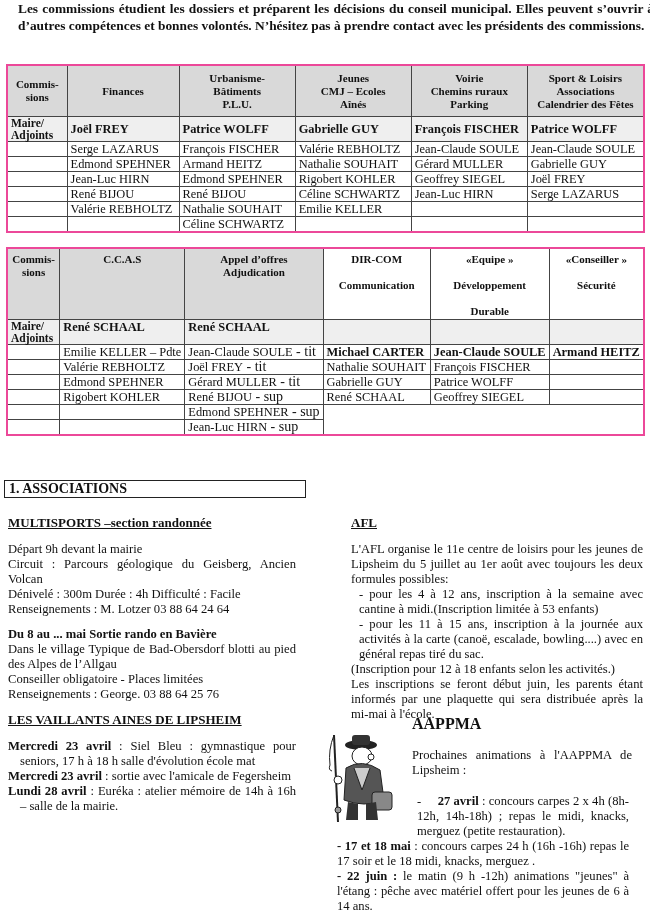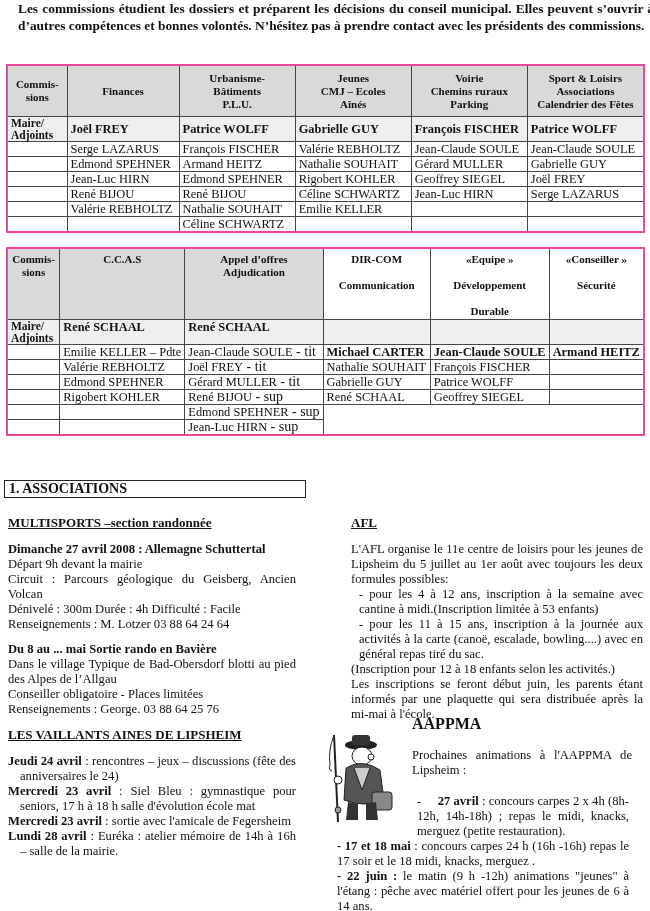--- a/index.html
+++ b/index.html
@@ -217,33 +217,31 @@
         <td style="border:none"></td>
         <td style="border:none"></td>
       </tr>
 </tbody>
   </table>
 
 <div class="secbox">1.   ASSOCIATIONS</div>
 
 <div class="col" id="left">
   <p class="h-u">MULTISPORTS –section randonnée</p>
-  <p class="p b">Dimanche 27 avril 2008 : Allemagne Schuttertal</p>
   <p class="p">Départ  9h devant la mairie</p>
   <p class="p">Circuit :  Parcours géologique du Geisberg, Ancien Volcan</p>
   <p class="p">Dénivelé :  300m   Durée : 4h    Difficulté : Facile</p>
   <p class="p">Renseignements : M. Lotzer 03 88 64 24 64</p>
   <div class="gap"></div>
   <p class="p b">Du 8 au ... mai   Sortie rando en Bavière</p>
   <p class="p">Dans le village Typique de Bad-Obersdorf blotti au pied des Alpes de l’Allgau</p>
   <p class="p">Conseiller obligatoire - Places limitées</p>
   <p class="p">Renseignements : George. 03 88 64 25 76</p>
   <div class="gap"></div>
   <p class="h-u">LES VAILLANTS AINES DE LIPSHEIM</p>
-  <p class="hang"><span class="b">Jeudi  24 avril</span><span> :  rencontres – jeux – discussions  (fête des anniversaires le 24)</span></p>
   <p class="hang"><span class="b">Mercredi 23 avril</span><span> : Siel Bleu : gymnastique pour seniors, 17 h à 18 h salle d'évolution école mat</span></p>
   <p class="hang"><span class="b">Mercredi  23  avril</span><span>  :  sortie  avec  l'amicale  de Fegersheim</span></p>
   <p class="hang"><span class="b">Lundi 28 avril</span><span> : Euréka : atelier mémoire de 14h à 16h – salle de la mairie.</span></p>
 </div>
 
 <div class="col" id="right">
   <p class="h-u">AFL</p>
   <p class="p">L'AFL organise le 11e centre de loisirs pour les jeunes de Lipsheim du 5 juillet au 1er août avec toujours les deux formules possibles:</p>
   <p class="p ind">- pour les 4 à 12 ans, inscription à la semaine avec cantine à midi.(Inscription limitée à 53 enfants)</p>
   <p class="p ind">- pour les 11 à 15 ans, inscription à la journée aux activités à la carte (canoë, escalade, bowling....) avec en général repas tiré du sac.</p>

